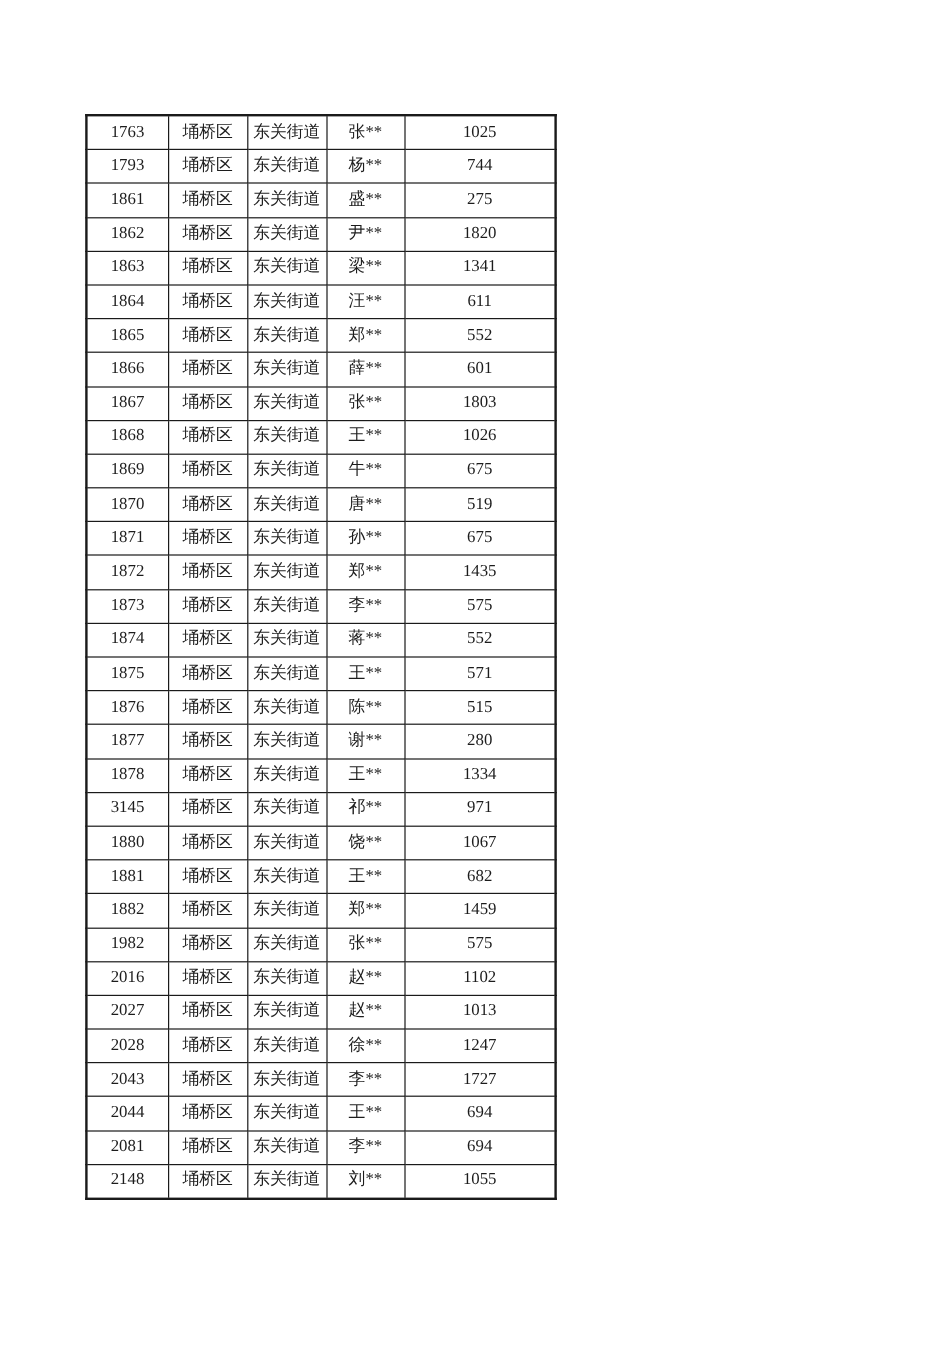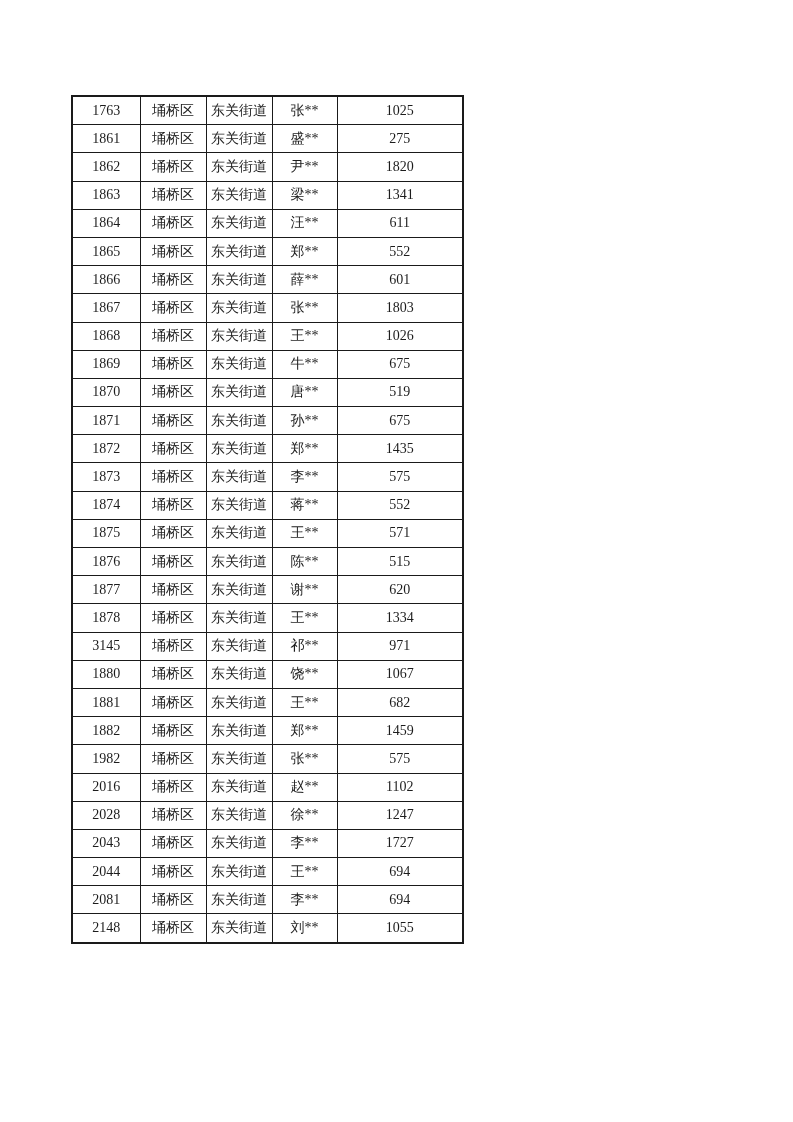--- a/index.html
+++ b/index.html
@@ -56,20 +56,27 @@
     </colgroup>
     <tbody>
         <tr>
     <td>1763</td>
     <td>埇桥区</td>
     <td>东关街道</td>
     <td>张**</td>
     <td>1025</td>
   </tr>
         <tr>
+    <td>1793</td>
+    <td>埇桥区</td>
+    <td>东关街道</td>
+    <td>杨**</td>
+    <td>744</td>
+  </tr>
+        <tr>
     <td>1861</td>
     <td>埇桥区</td>
     <td>东关街道</td>
     <td>盛**</td>
     <td>275</td>
   </tr>
         <tr>
     <td>1862</td>
     <td>埇桥区</td>
     <td>东关街道</td>
@@ -172,21 +179,21 @@
     <td>埇桥区</td>
     <td>东关街道</td>
     <td>陈**</td>
     <td>515</td>
   </tr>
         <tr>
     <td>1877</td>
     <td>埇桥区</td>
     <td>东关街道</td>
     <td>谢**</td>
-    <td>620</td>
+    <td>280</td>
   </tr>
         <tr>
     <td>1878</td>
     <td>埇桥区</td>
     <td>东关街道</td>
     <td>王**</td>
     <td>1334</td>
   </tr>
         <tr>
     <td>3145</td>
@@ -222,20 +229,27 @@
     <td>东关街道</td>
     <td>张**</td>
     <td>575</td>
   </tr>
         <tr>
     <td>2016</td>
     <td>埇桥区</td>
     <td>东关街道</td>
     <td>赵**</td>
     <td>1102</td>
+  </tr>
+        <tr>
+    <td>2027</td>
+    <td>埇桥区</td>
+    <td>东关街道</td>
+    <td>赵**</td>
+    <td>1013</td>
   </tr>
         <tr>
     <td>2028</td>
     <td>埇桥区</td>
     <td>东关街道</td>
     <td>徐**</td>
     <td>1247</td>
   </tr>
         <tr>
     <td>2043</td>

